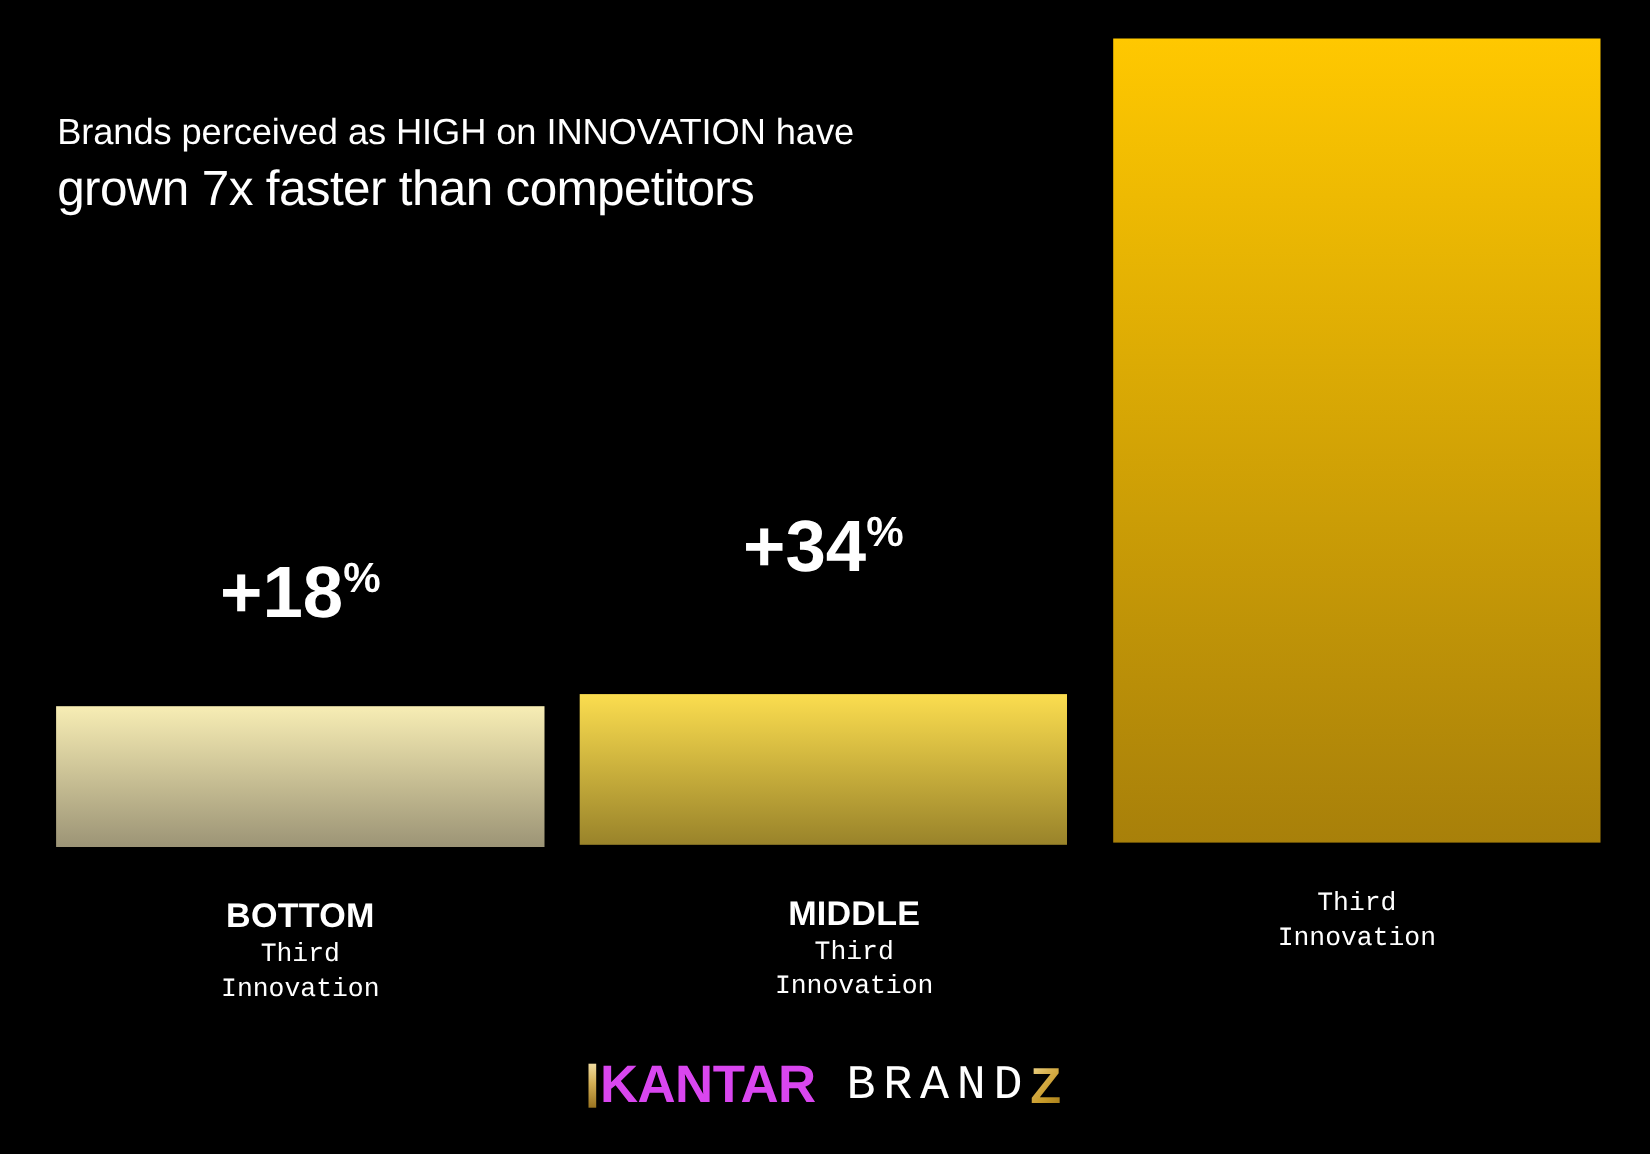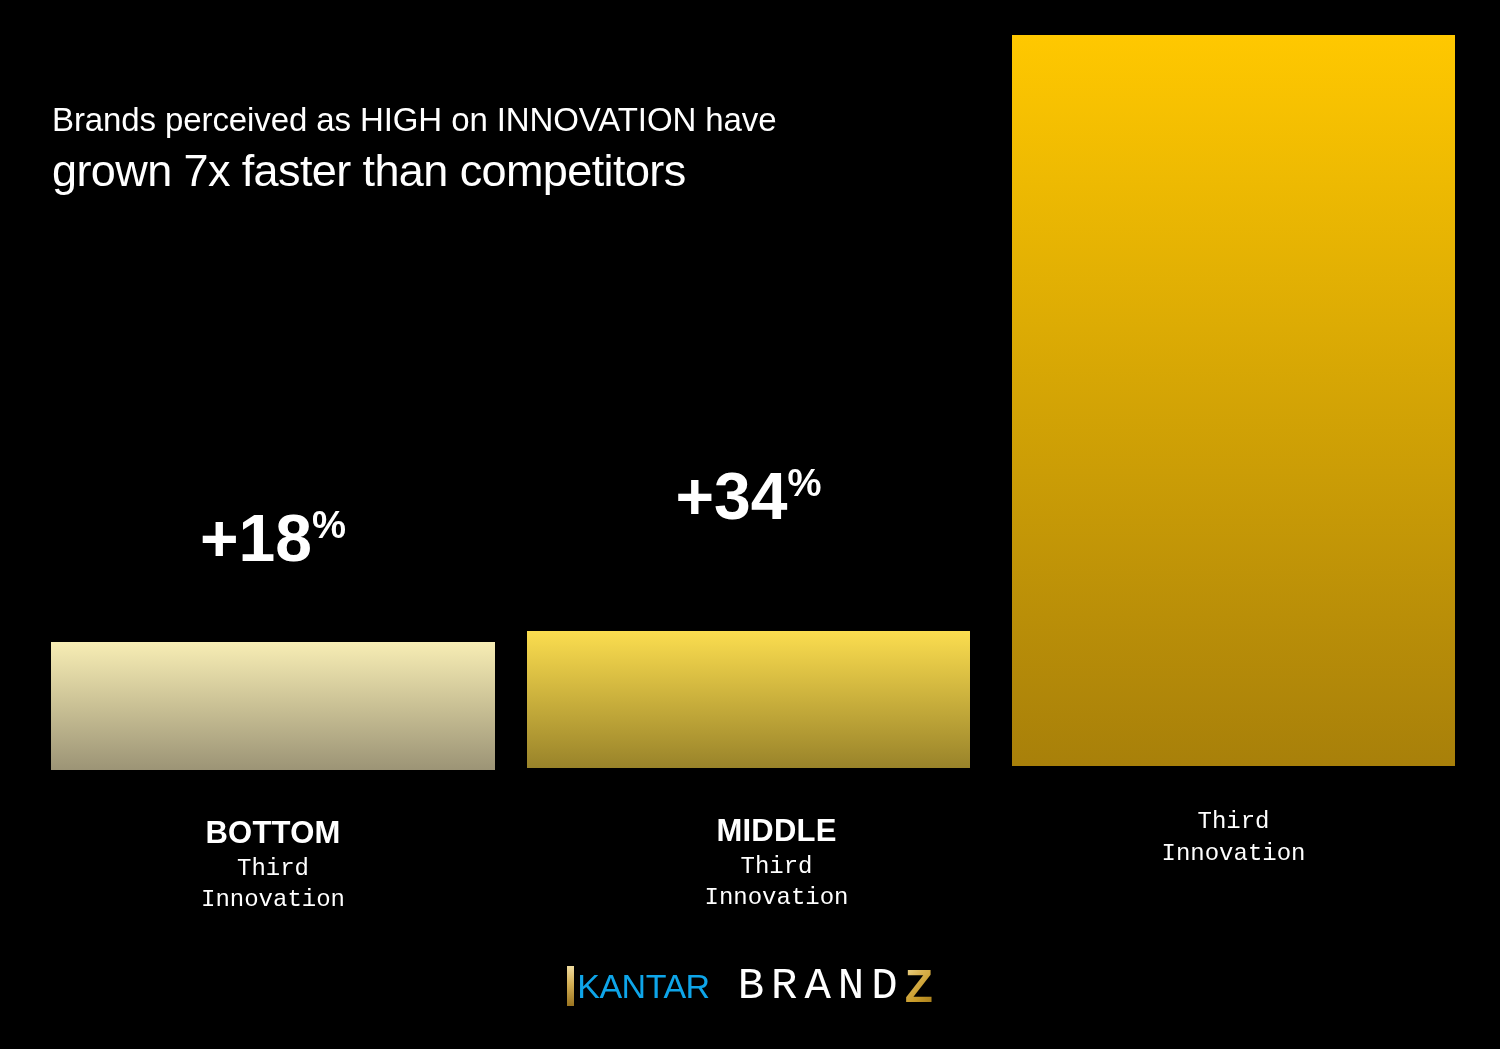--- a/index.html
+++ b/index.html
@@ -145,23 +145,23 @@
     white-space: nowrap;
     line-height: 1;
   }
   .logo-inner {
     display: inline-block;
     vertical-align: middle;
   }
   .logo-kantar {
     display: inline-block;
     vertical-align: middle;
-    font-size: 34px;
-    font-weight: 400;
-    color: #0ea5e9;
+    font-size: 48px;
+    font-weight: 700;
+    color: #d946ef;
     letter-spacing: -0.5px;
   }
   .logo-kbar {
     display: inline-block;
     vertical-align: middle;
     width: 7px;
     height: 40px;
     margin-right: 3px;
     background: linear-gradient(to bottom, #f0dca0 0%, #d3af55 45%, #9a7420 100%);
   }

